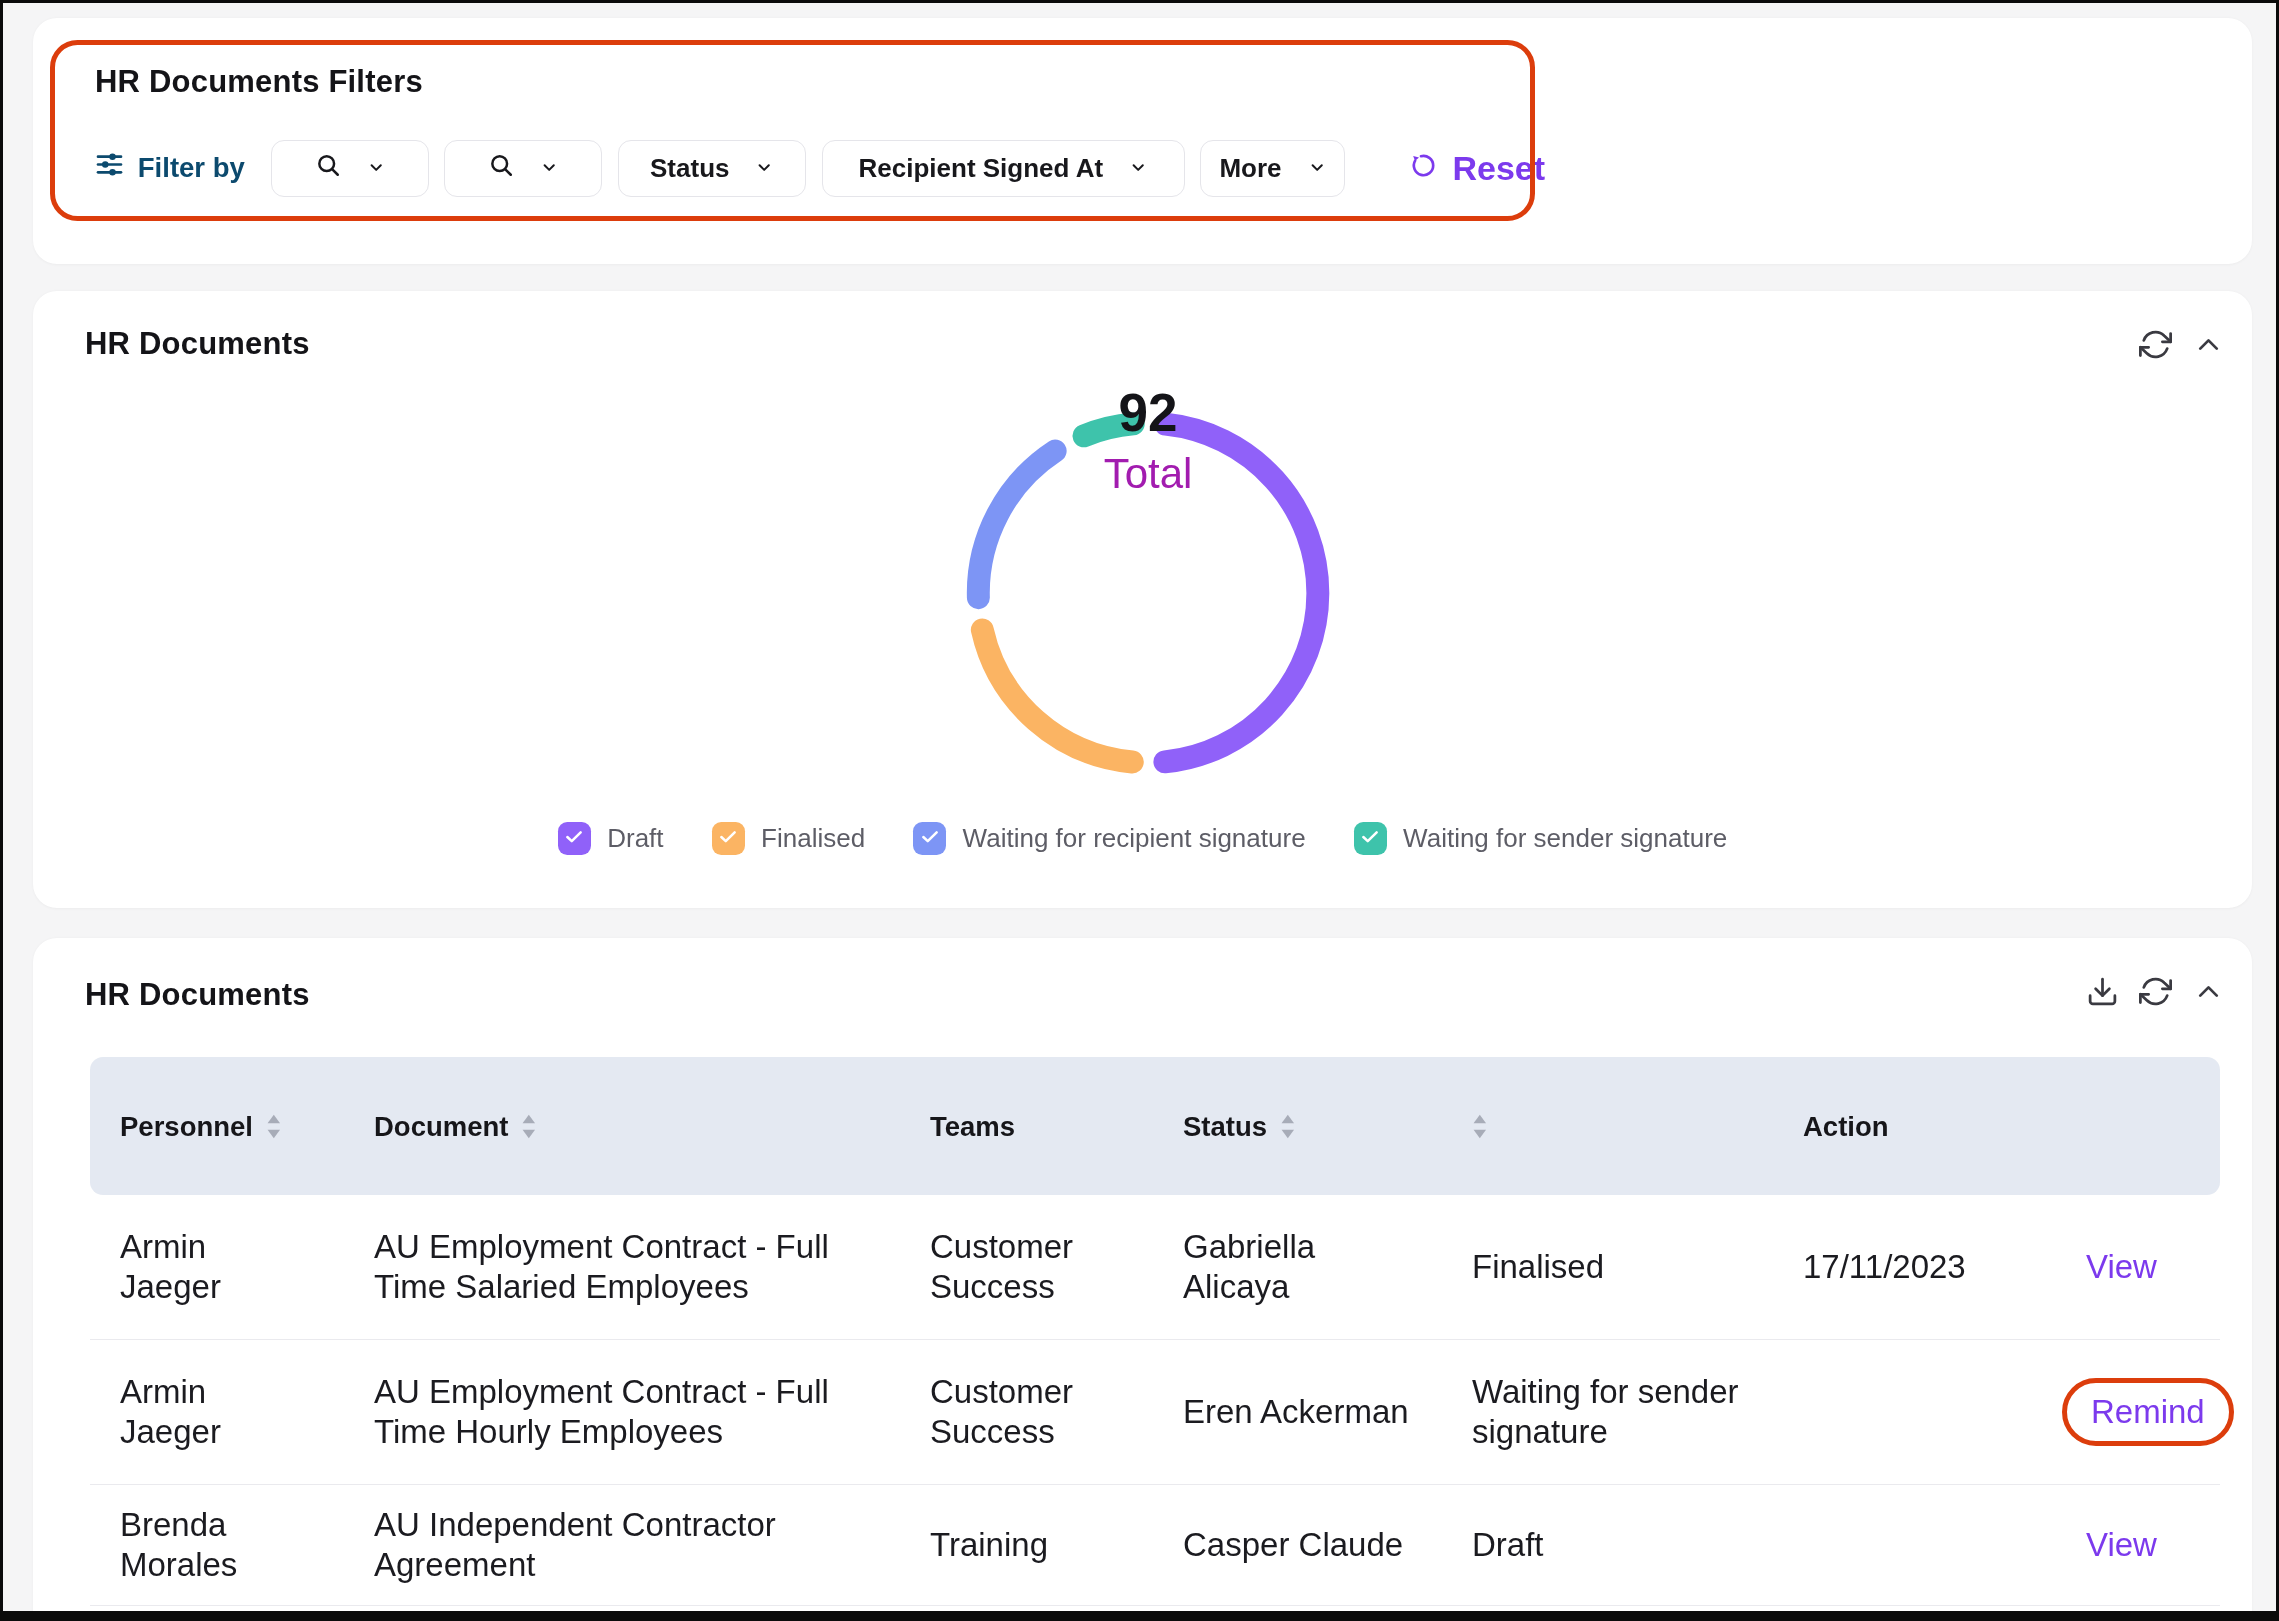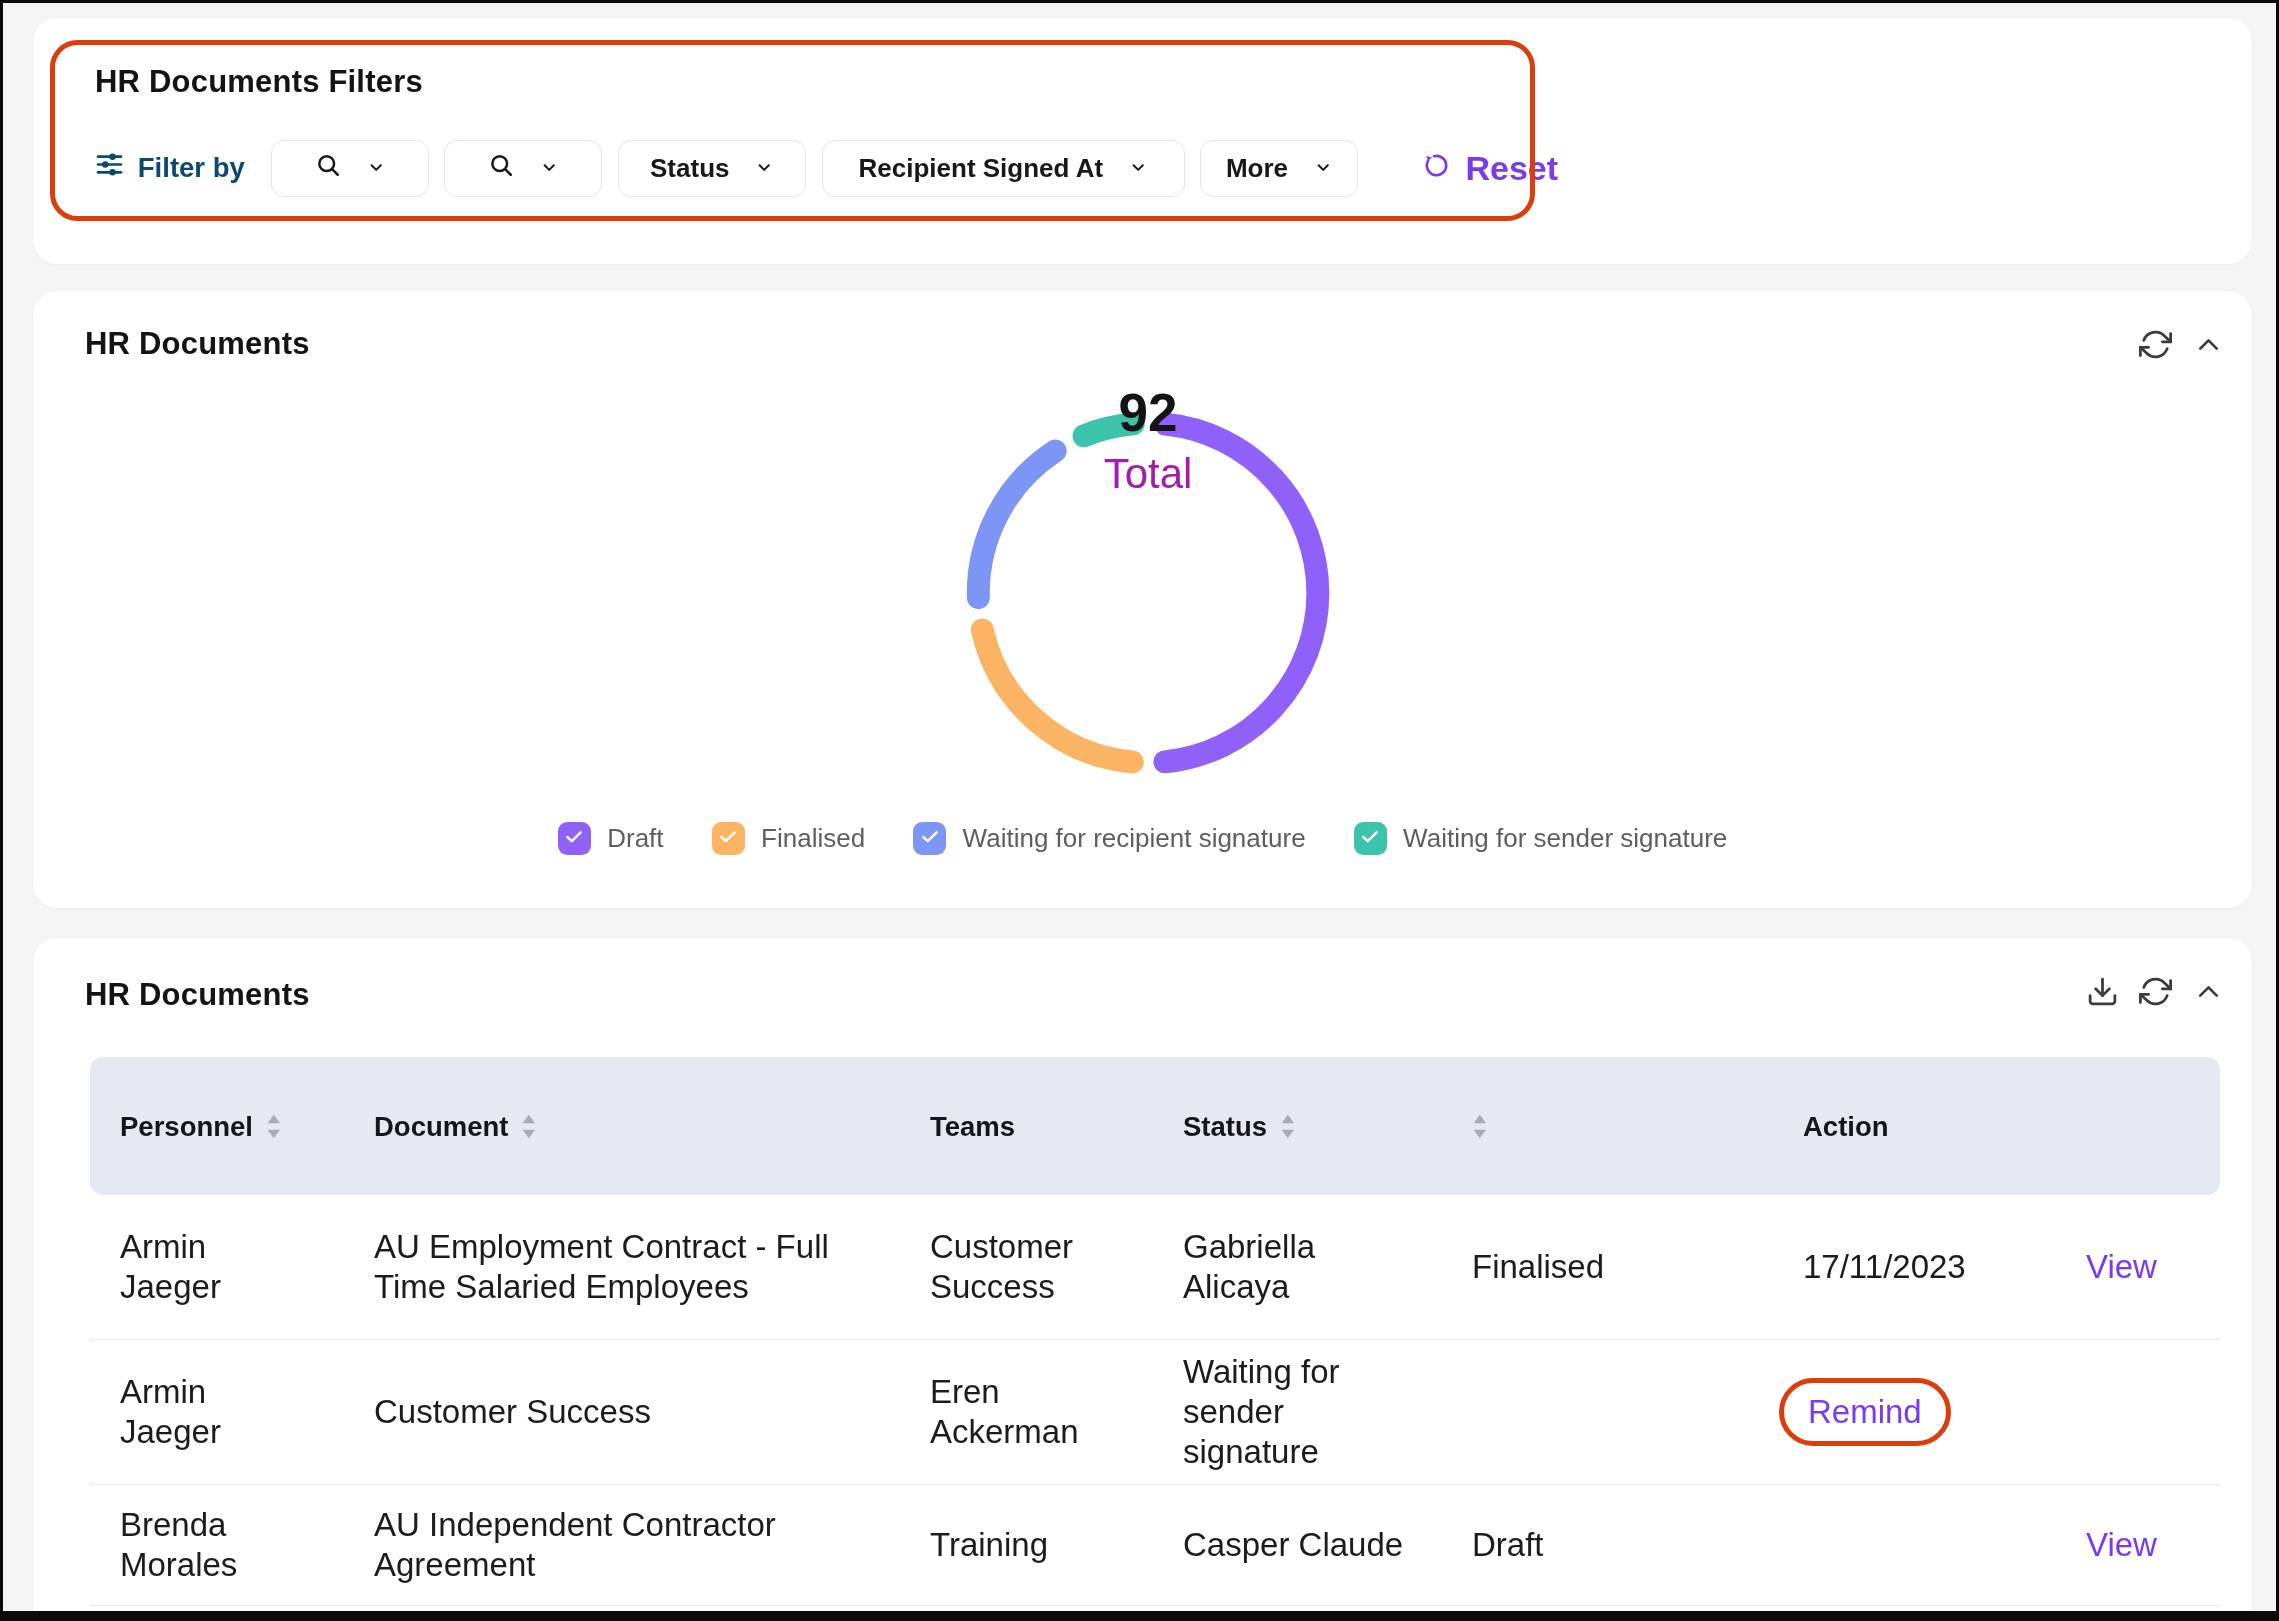--- a/index.html
+++ b/index.html
@@ -39,21 +39,21 @@
   .filter-by { display:flex; align-items:center; gap:13.8px; font-size:27.5px; font-weight:700; margin-right:26px; color:#0c4a6e; }
   .filter-btn {
     height:57px; border:1.8px solid #E5E5EA; border-radius:13px; background:#fff;
     display:flex; align-items:center; justify-content:center; gap:26px;
     margin-right:15.6px; font-size:26px; font-weight:700; color:#18181c; cursor:pointer;
   }
   .filter-btn.kind-search:nth-of-type(1){ width:158px; }
   .filter-btn.kind-search:nth-of-type(2){ width:158px; }
   .filter-btn.w-status { width:188px; }
   .filter-btn.w-recipient { width:363px; }
-  .filter-btn.w-more { width:158px; }
+  .filter-btn.w-more { width:145px; }
   .reset-btn {
     display:flex; align-items:center; gap:14.7px; margin-left:48px;
     background:none; border:none; color:#7C3AED; font-size:34px; font-weight:700; cursor:pointer;
     font-family:inherit;
   }
 
   
   .card-icons { position:absolute; right:27.5px; top:37px; display:flex; gap:20px; color:#3a3a41; }
   .icon-btn { background:none; border:none; color:#3a3a41; cursor:pointer; display:flex; align-items:center; }
   .donut-wrap { position:absolute; left:904px; top:91px; width:422px; height:422px; }
@@ -284,20 +284,21 @@
             <div class="cell c-personnel">Armin Jaeger</div>
             <div class="cell c-document">AU Employment Contract - Full Time Salaried Employees</div>
             <div class="cell c-teams">Customer Success</div>
             <div class="cell c-signatory">Gabriella Alicaya</div>
             <div class="cell c-status">Finalised</div>
             <div class="cell c-date">17/11/2023</div>
             <div class="cell c-action"><span class="action-link">View</span></div>
           </div>
           <div class="row">
             <div class="cell c-personnel">Armin Jaeger</div>
+            <div class="cell c-document">AU Employment Contract - Full Time Hourly Employees</div>
             <div class="cell c-teams">Customer Success</div>
             <div class="cell c-signatory">Eren Ackerman</div>
             <div class="cell c-status">Waiting for sender signature</div>
             <div class="cell c-date"></div>
             <div class="cell c-action"><span class="action-link annotated">Remind</span></div>
           </div>
           <div class="row">
             <div class="cell c-personnel">Brenda Morales</div>
             <div class="cell c-document">AU Independent Contractor Agreement</div>
             <div class="cell c-teams">Training</div>

